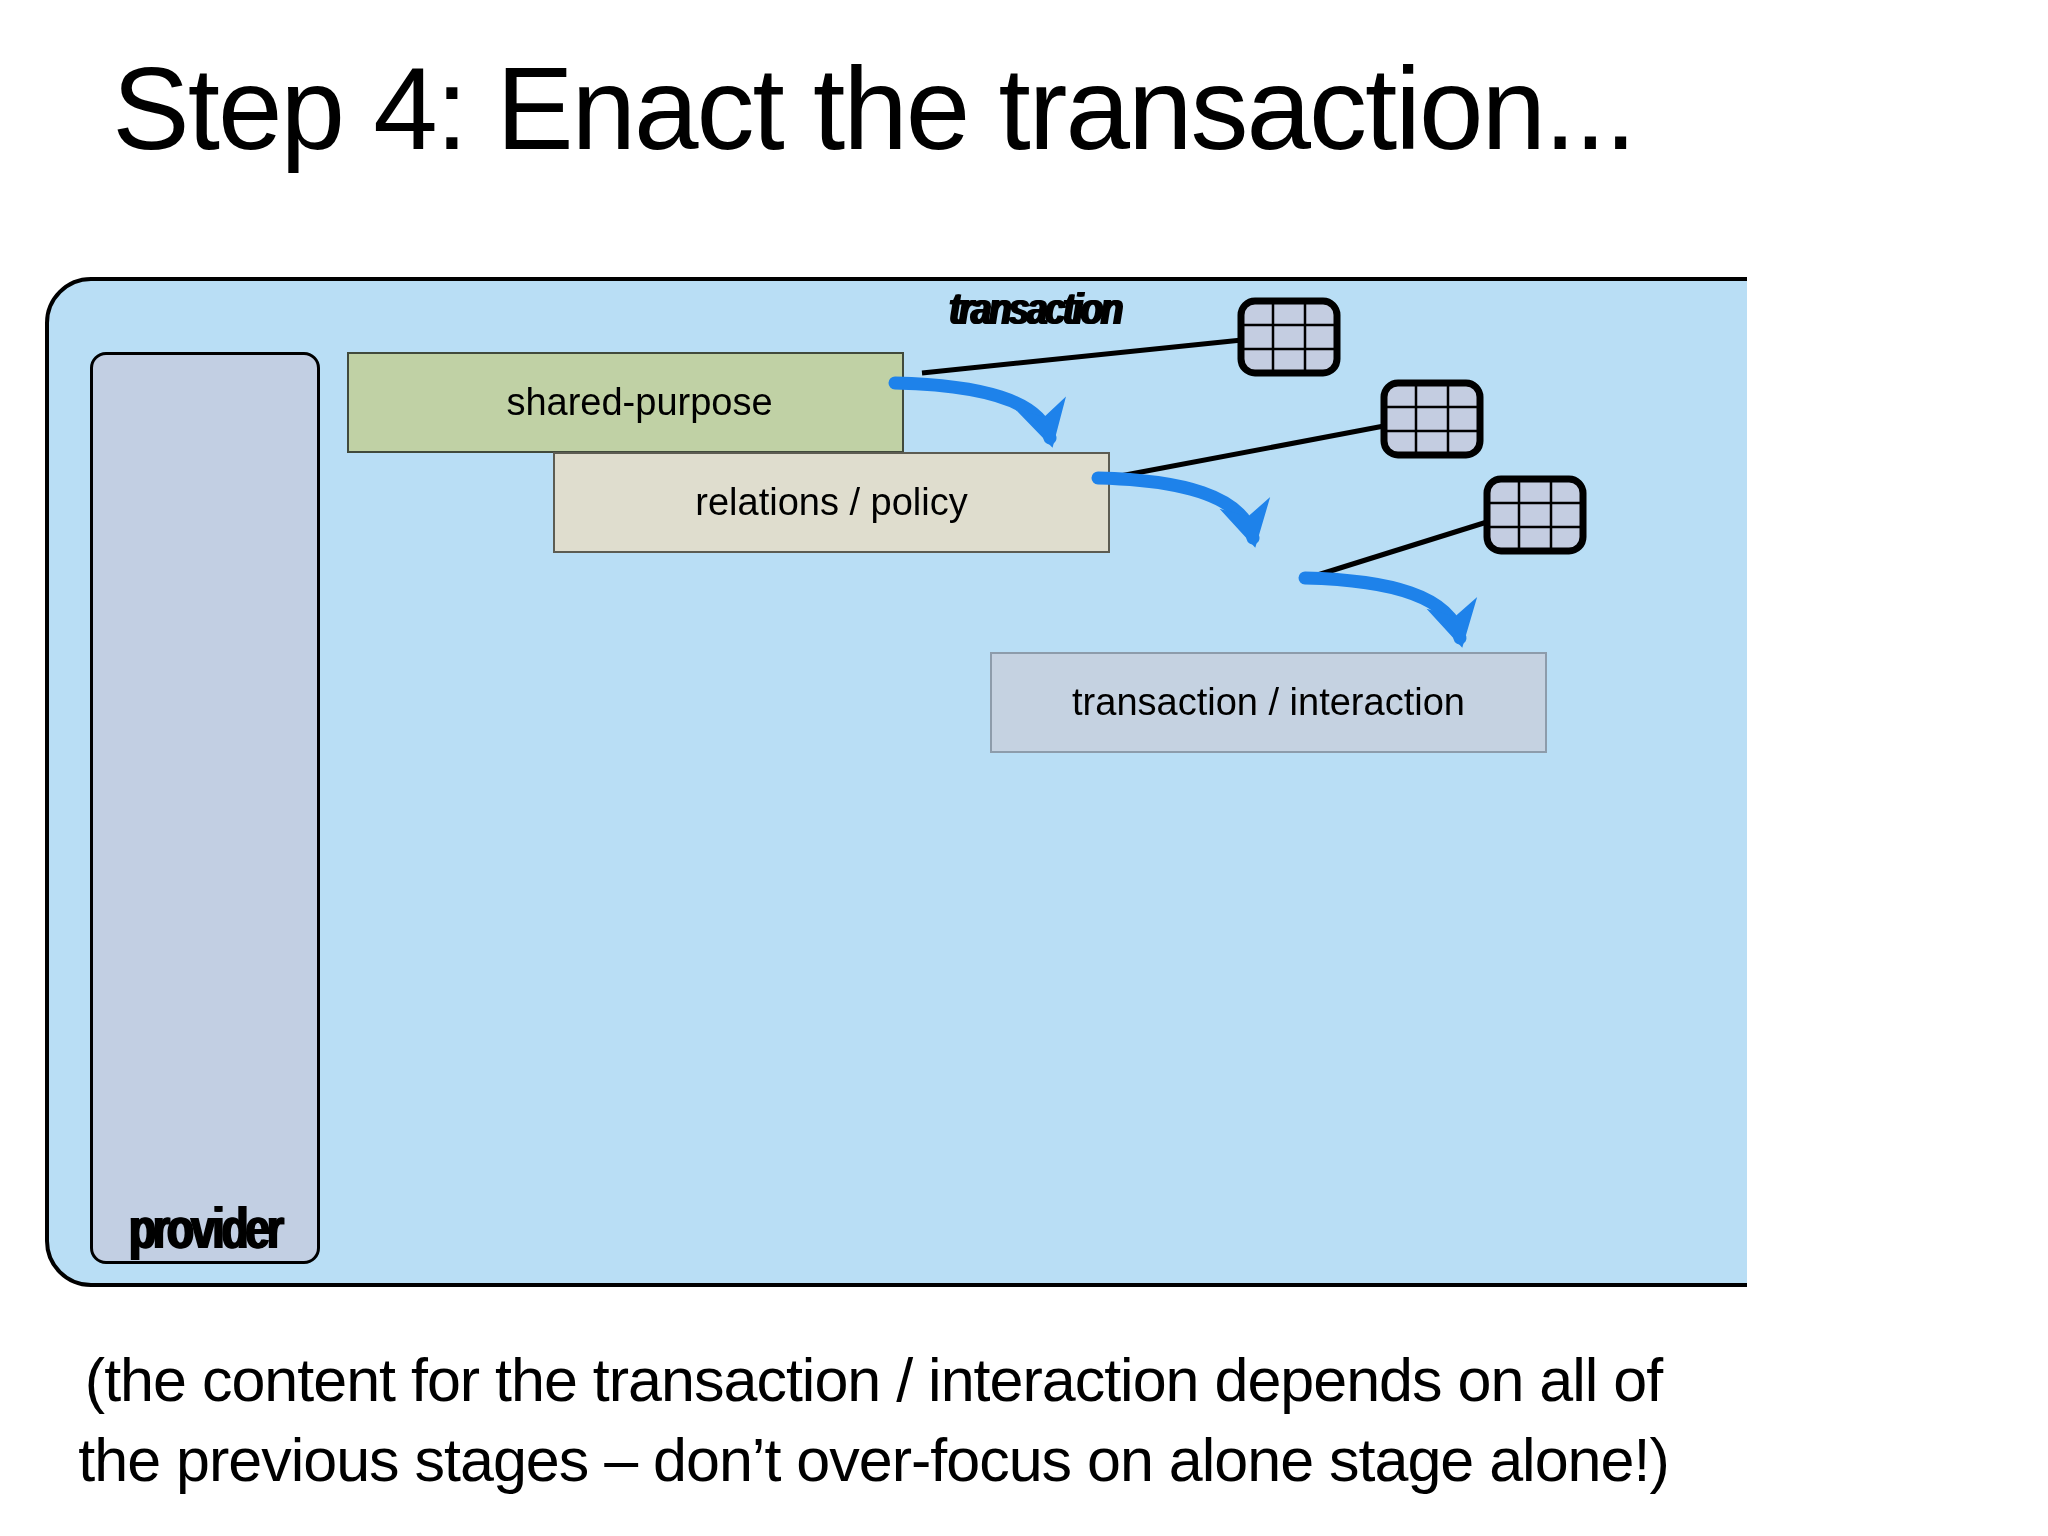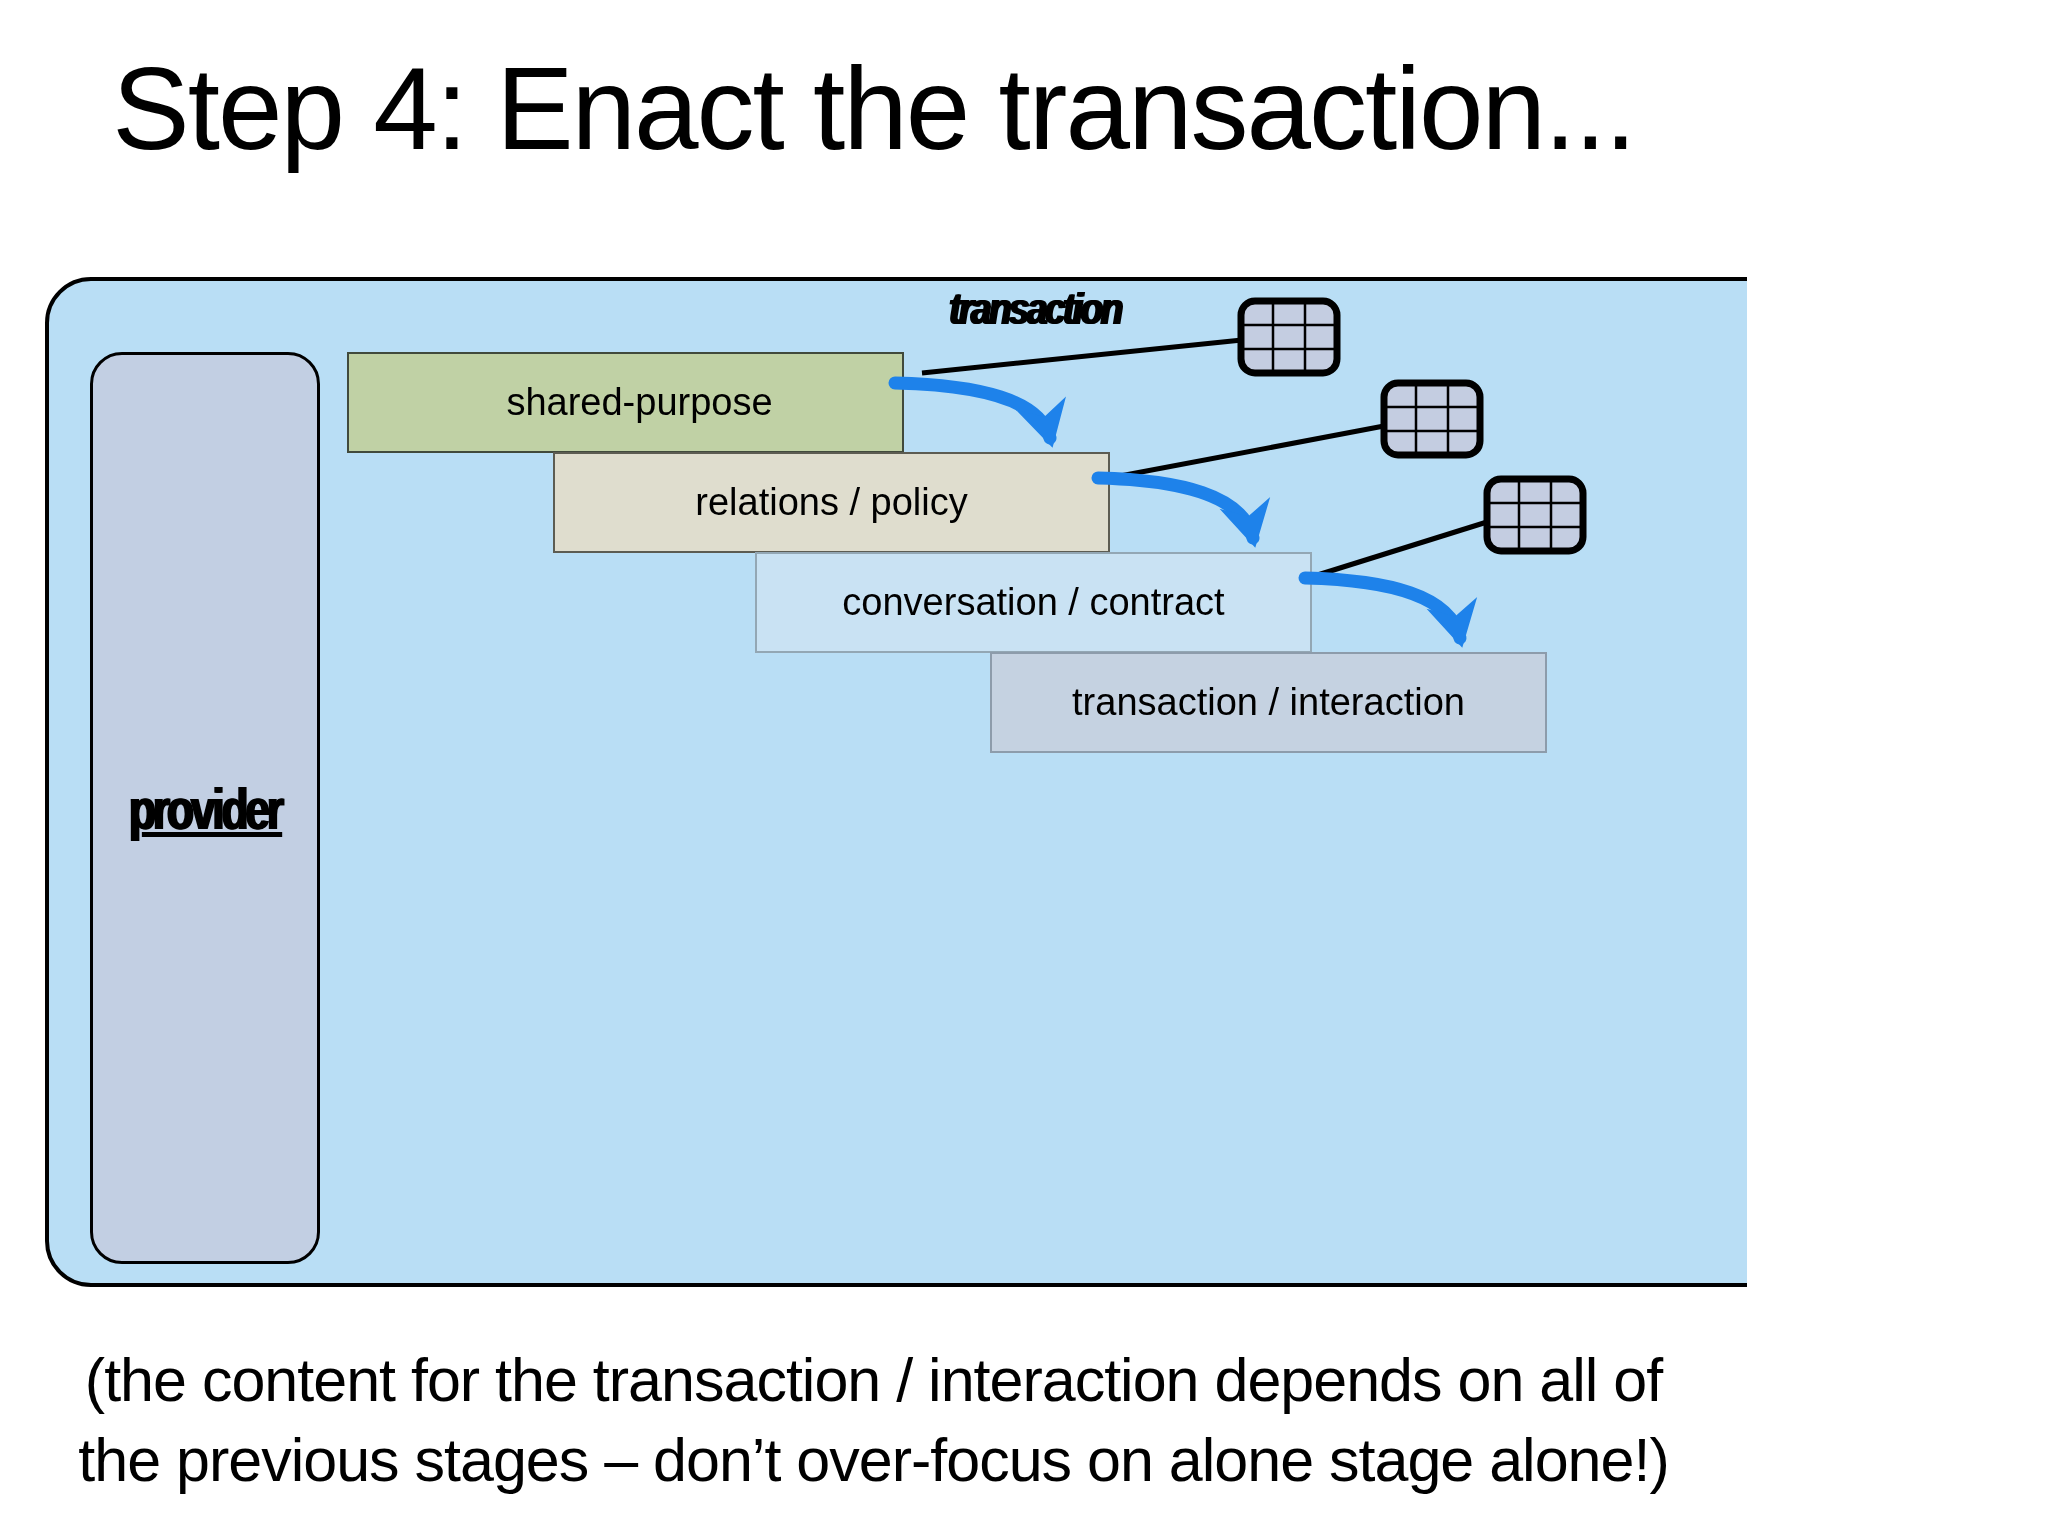--- a/index.html
+++ b/index.html
@@ -49,25 +49,24 @@
     border-radius: 46px;
   }
 
   .actor {
     position: absolute;
     top: 352px;
     width: 230px;
     height: 912px;
     background: var(--actor-fill);
     border: 3px solid var(--actor-border);
-    border-radius: 32px;
+    border-radius: 16px;
     display: flex;
-    align-items: center;
+    align-items: flex-end;
     justify-content: center;
-    text-decoration: underline;
   }
   .actor-provider { left: 90px; }
   .actor-consumer { left: 1732px; }
   .actor-label {
     font-size: 58px;
     font-weight: bold;
     letter-spacing: -4px;
     white-space: nowrap;
     transform: scaleX(0.76);
     text-shadow: 1.5px 0 0 currentColor, -1.5px 0 0 currentColor;
@@ -142,23 +141,20 @@
     <span class="actor-label">provider</span>
   </div>
 
 
   <div class="layer layer-0" style="background: rgb(192, 209, 165); border-color: rgb(65, 74, 60); padding-left: 28px;">
     <span>shared-purpose</span>
   </div>
   <div class="layer layer-1" style="background: rgb(223, 221, 206); border-color: rgb(92, 92, 82);">
     <span>relations / policy</span>
   </div>
-  <div class="layer layer-2" style="background: rgb(201, 226, 243); border-color: rgb(147, 167, 180);">
-    <span>conversation / contract</span>
-  </div>
   <div class="layer layer-3" style="background: rgb(197, 210, 225); border-color: rgb(141, 156, 171); margin-left: 32px;">
     <span>transaction / interaction</span>
   </div>
 
   <div class="transaction-label">transaction</div>
 
   <svg class="overlay" viewBox="0 0 2048 1536">
     <defs>
       <marker id="stealth" markerUnits="userSpaceOnUse" markerWidth="120" markerHeight="120" refX="30" refY="0" orient="auto" overflow="visible">
         <path d="M-6,-26 L40,0 L-6,26 L8,0 Z" style="fill:var(--arrow-blue)"></path>

